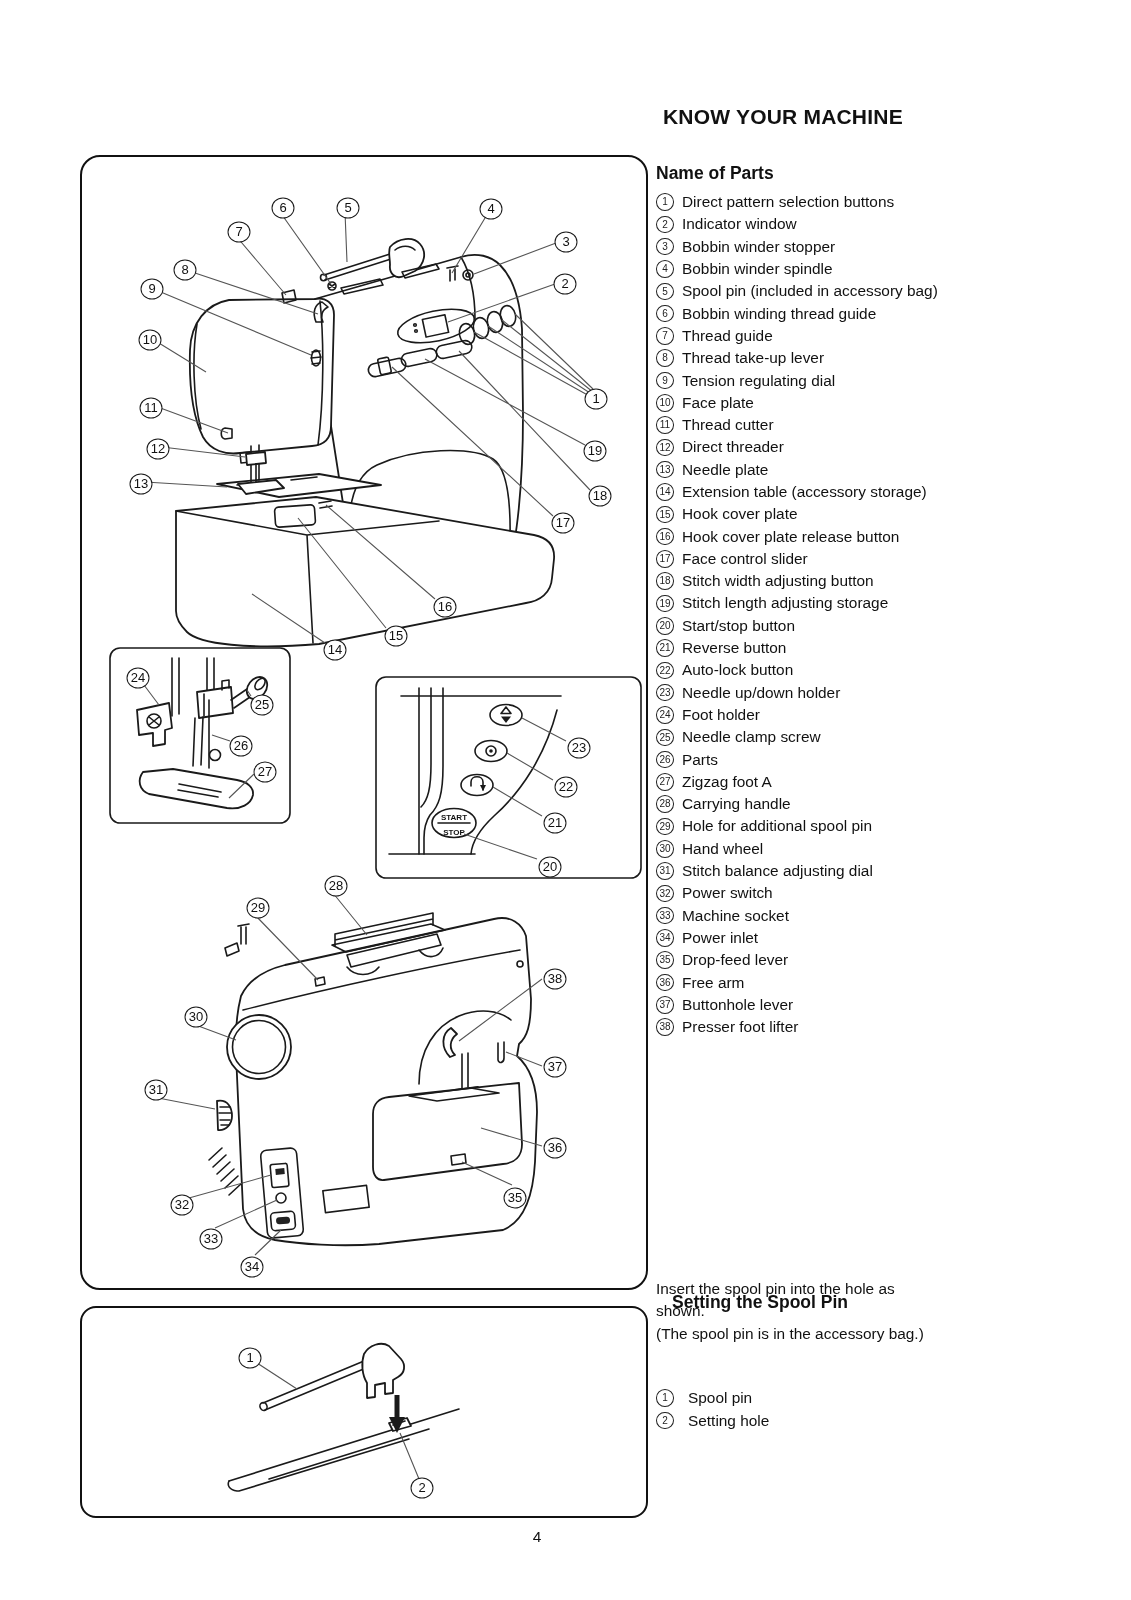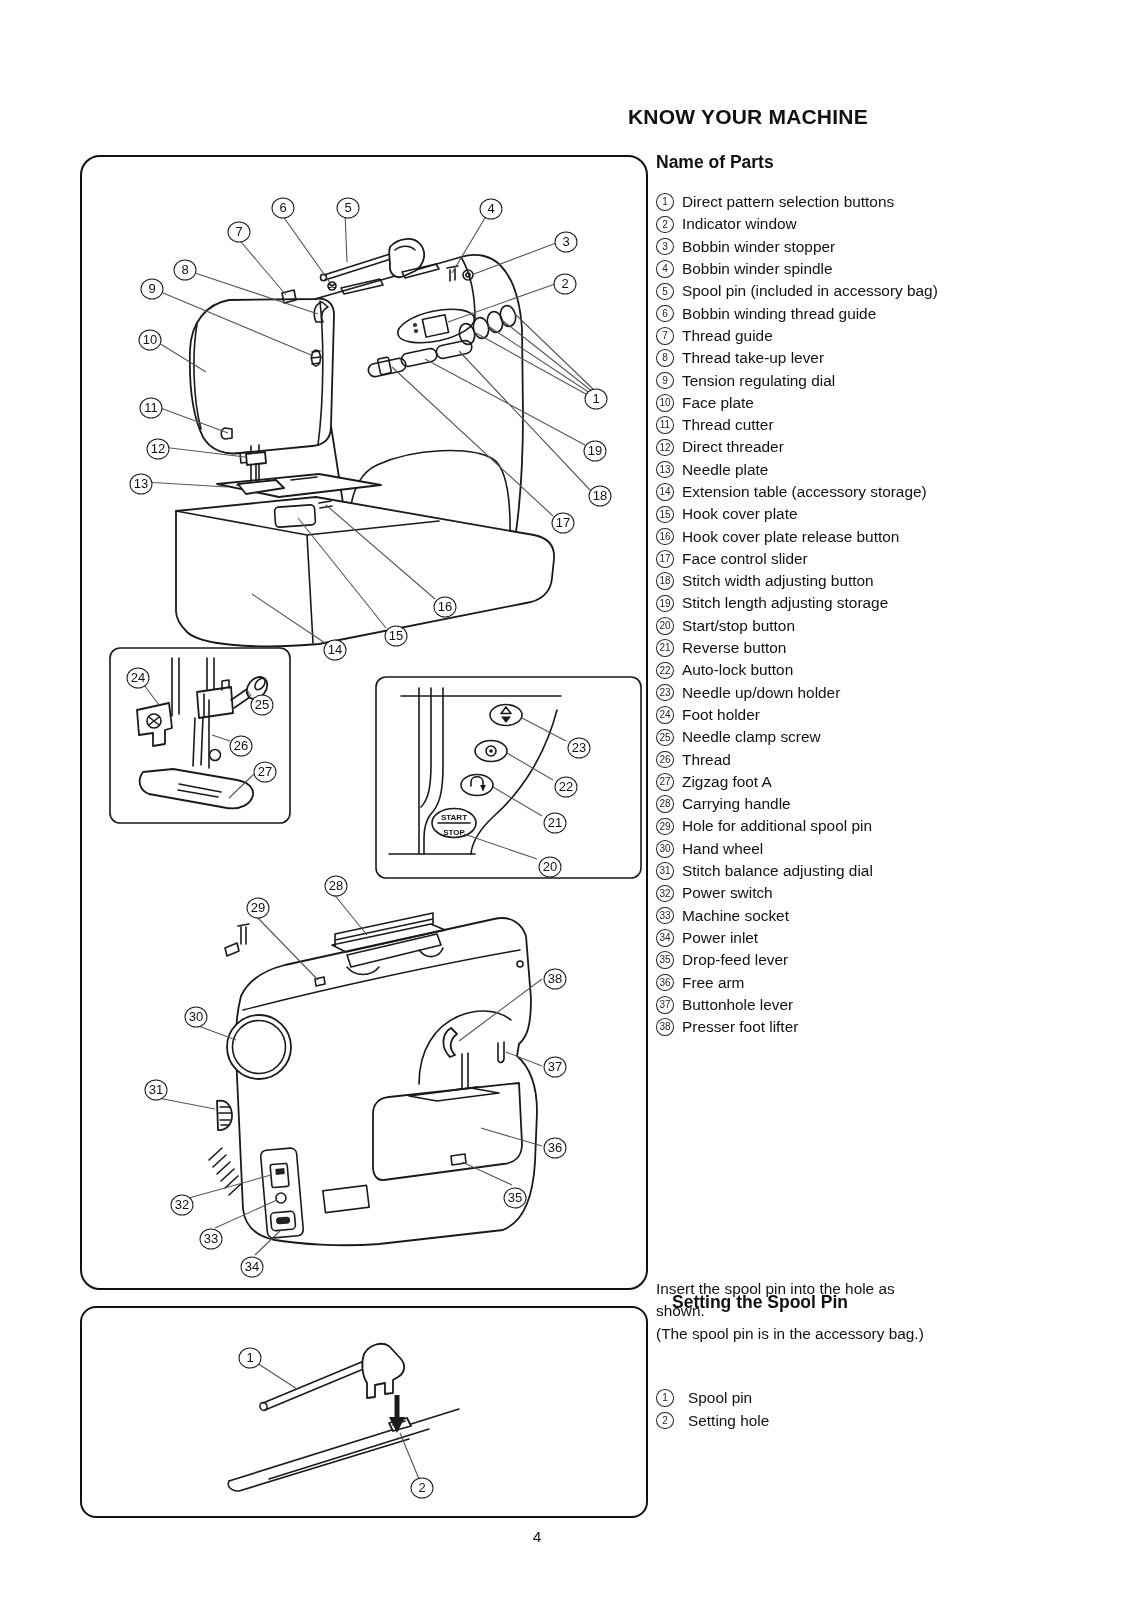--- a/index.html
+++ b/index.html
@@ -1,22 +1,22 @@
 <!DOCTYPE html>
 <html><head>
 <meta charset="utf-8">
 <style>
   html,body{margin:0;padding:0;}
   body{
     width:1131px;height:1600px;position:relative;background:#fff;
     font-family:"Liberation Sans", sans-serif;color:#111;overflow:hidden;
   }
-  .title{position:absolute;left:628px;top:105px;font-size:21px;font-weight:bold;letter-spacing:.2px;white-space:nowrap;}
+  .title{position:absolute;left:663px;top:105px;font-size:21px;font-weight:bold;letter-spacing:.2px;white-space:nowrap;}
   .sec-head{position:absolute;font-size:17.5px;font-weight:bold;white-space:nowrap;}
-  .parts-head{left:656px;top:152px;}
+  .parts-head{left:656px;top:163px;}
   .parts-list{position:absolute;left:656px;top:191px;margin:0;padding:0;list-style:none;}
   .parts-list li{height:22.3px;display:flex;align-items:center;font-size:15.4px;white-space:nowrap;}
   .pn{flex:none;display:inline-block;min-width:12px;height:15.5px;line-height:15px;border:1.1px solid #222;
       border-radius:50%;font-size:10px;text-align:center;padding:0 2px;margin-right:8px;color:#222;}
   .spool-head{left:672px;top:1292px;text-align:center;}
   .spool-body{position:absolute;left:656px;top:1278px;font-size:15.4px;line-height:22.4px;white-space:nowrap;}
   .spool-list{position:absolute;left:656px;top:1387px;margin:0;padding:0;list-style:none;}
   .spool-list li{height:22.4px;display:flex;align-items:center;font-size:15.4px;white-space:nowrap;}
   .spool-list .pn{margin-right:14px;}
   .figbox{position:absolute;box-sizing:border-box;border:2.6px solid #111;border-radius:20px;background:#fff;}
@@ -315,21 +315,21 @@
     <li>
       <span class="pn">24</span>
       <span>Foot holder</span>
     </li>
     <li>
       <span class="pn">25</span>
       <span>Needle clamp screw</span>
     </li>
     <li>
       <span class="pn">26</span>
-      <span>Thread</span>
+      <span>Parts</span>
     </li>
     <li>
       <span class="pn">27</span>
       <span>Zigzag foot A</span>
     </li>
     <li>
       <span class="pn">28</span>
       <span>Carrying handle</span>
     </li>
     <li>

